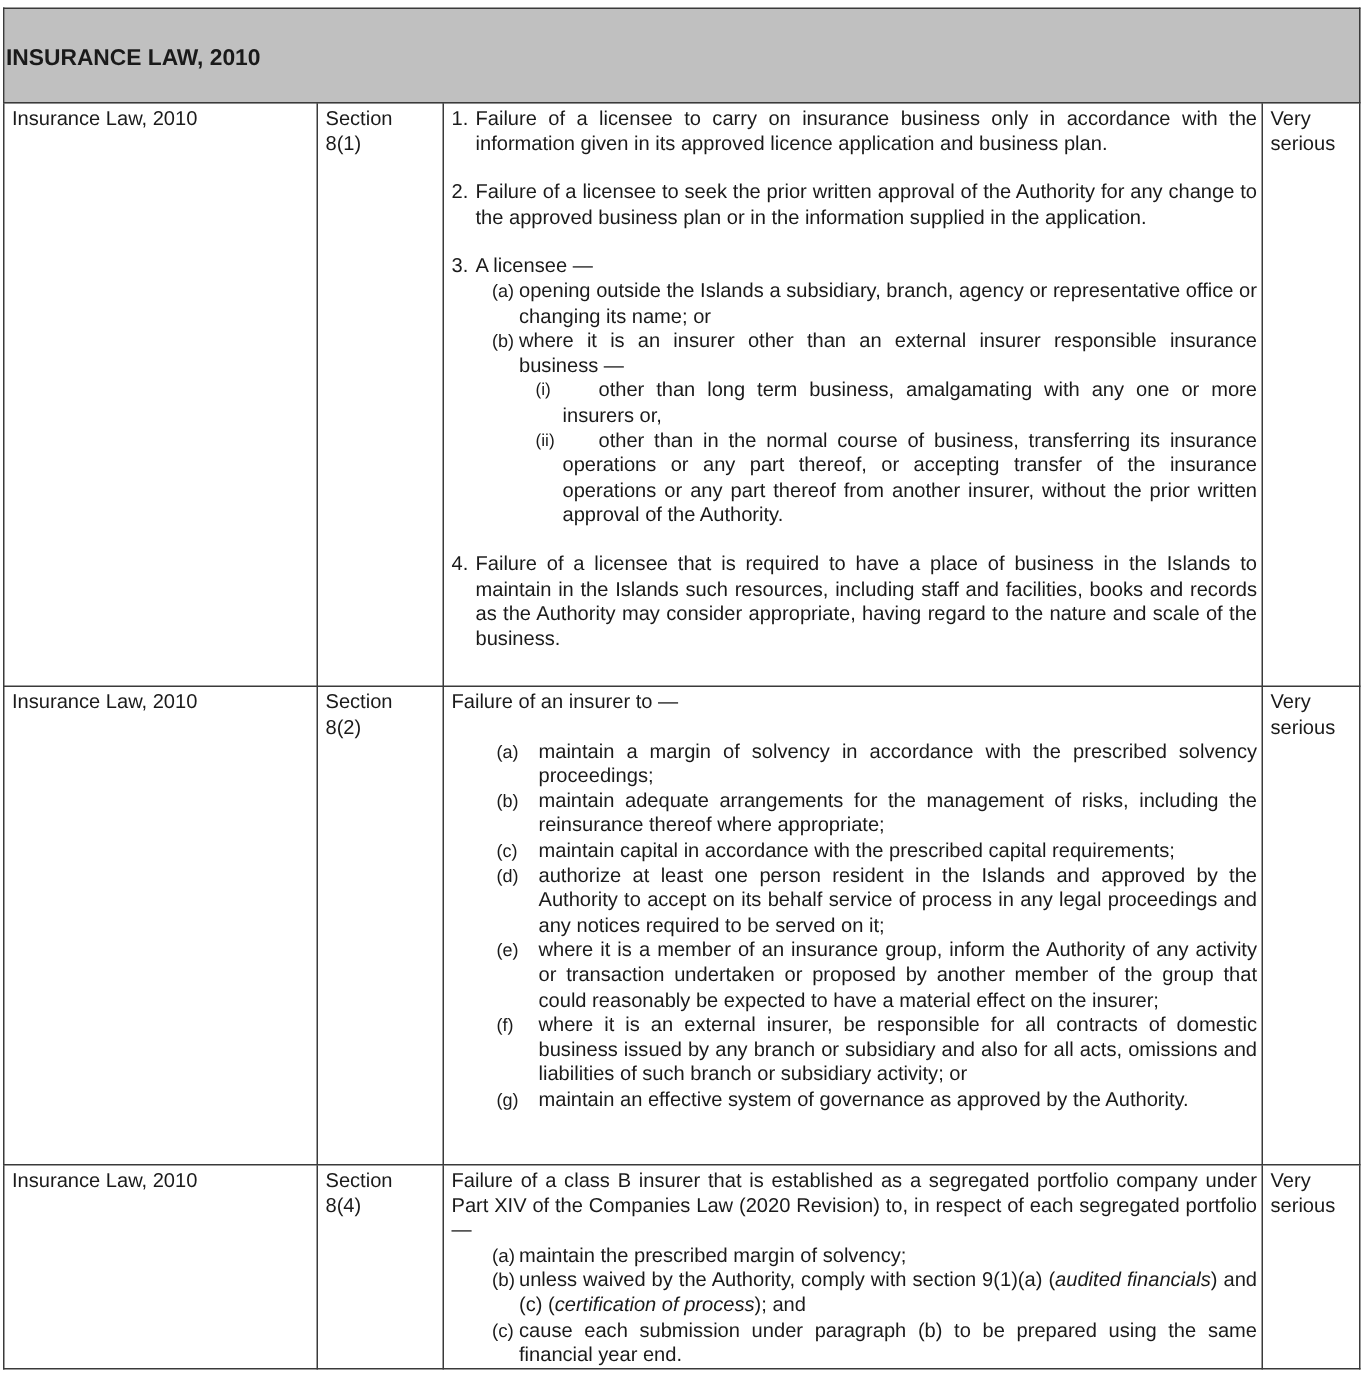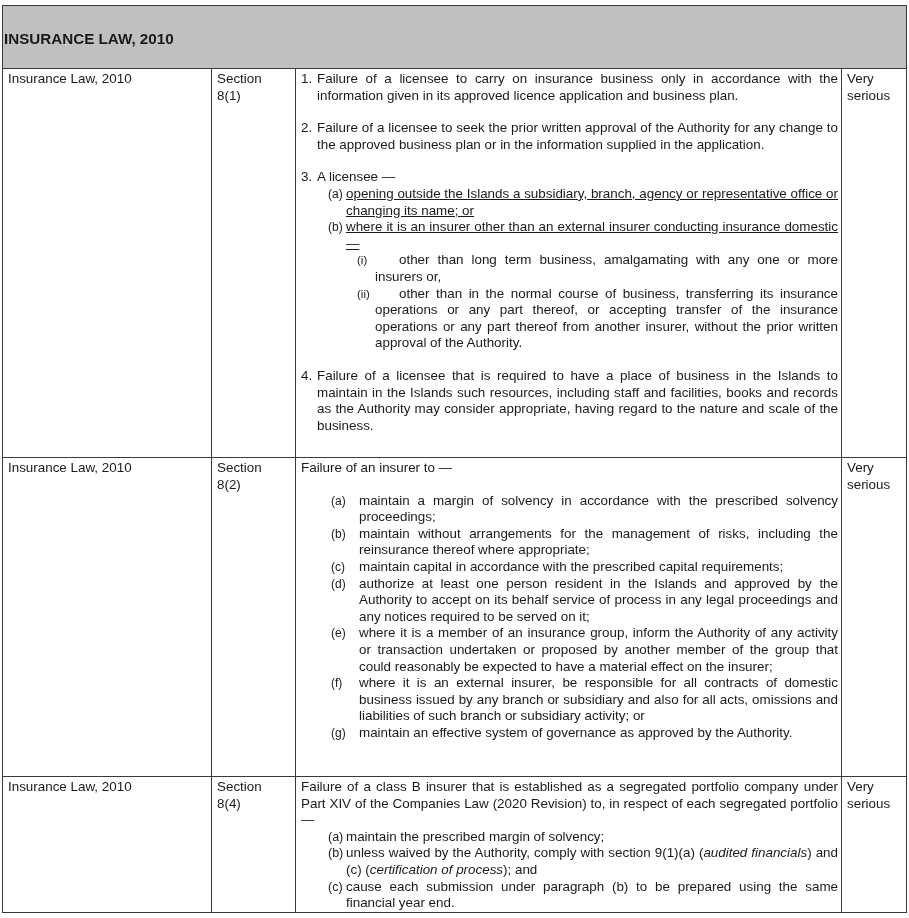--- a/index.html
+++ b/index.html
@@ -10,21 +10,21 @@
   td.header { background: #c0c0c0; height: 58px; vertical-align: middle !important; padding-left: 1px !important;
               font-weight: bold; font-size: 15.2px; padding-top: 4px !important; }
   col.c1 { width: 209px; } col.c2 { width: 84px; } col.c3 { width: 546px; } col.c4 { width: 65px; }
   td.desc { text-align: justify; padding-right: 3px !important; }
   .item { display: flex; margin: 0; }
   .item .num { width: 16px; flex: 0 0 16px; }
   .item .txt { flex: 1; text-align: justify; }
   .gap { height: 16px; }
   .sub { display: flex; margin-left: 27px; }
   .sub .lbl { width: 18px; flex: 0 0 18px; font-size: 12px; }
-  .sub .txt { flex: 1; text-align: justify; text-decoration: underline; }
+  .sub .txt { flex: 1; text-align: justify; }
   .subsub { display: flex; margin-left: 56px; }
   .subsub .lbl { width: 18px; flex: 0 0 18px; font-size: 11.5px; }
   .subsub .txt { flex: 1; text-align: justify; text-indent: 24px; }
   .plist { display: flex; margin-left: 27px; }
   .plist .lbl { width: 31px; flex: 0 0 31px; font-size: 12px; padding-left: 3px; box-sizing: border-box; }
   .plist .txt { flex: 1; text-align: justify; }
   .blist { display: flex; margin-left: 27px; }
   .blist .lbl { width: 18px; flex: 0 0 18px; font-size: 12.5px; }
   .blist .txt { flex: 1; text-align: justify; }
   em { }
@@ -67,21 +67,21 @@
       <div class="item">
         <span class="num">3.</span>
         <span class="txt">A licensee —</span>
       </div>
       <div class="sub">
         <span class="lbl">(a)</span>
         <span class="txt">opening outside the Islands a subsidiary, branch, agency or representative office or changing its name; or</span>
       </div>
       <div class="sub">
         <span class="lbl">(b)</span>
-        <span class="txt">where it is an insurer other than an external insurer conducting insurance domestic —</span>
+        <span class="txt">where it is an insurer other than an external insurer responsible insurance business —</span>
       </div>
       <div class="subsub">
         <span class="lbl">(i)</span>
         <span class="txt">other than long term business, amalgamating with any one or more insurers or,</span>
       </div>
       <div class="subsub">
         <span class="lbl">(ii)</span>
         <span class="txt">other than in the normal course of business, transferring its insurance operations or any part thereof, or accepting transfer of the insurance operations or any part thereof from another insurer, without the prior written approval of the Authority.</span>
       </div>
       <div class="gap"></div>
@@ -104,21 +104,21 @@
     </td>
     <td class="desc">
       <div>Failure of an insurer to —</div>
       <div class="gap"></div>
       <div class="plist">
         <span class="lbl">(a)</span>
         <span class="txt">maintain a margin of solvency in accordance with the prescribed solvency proceedings;</span>
       </div>
       <div class="plist">
         <span class="lbl">(b)</span>
-        <span class="txt">maintain without arrangements for the management of risks, including the reinsurance thereof where appropriate;</span>
+        <span class="txt">maintain adequate arrangements for the management of risks, including the reinsurance thereof where appropriate;</span>
       </div>
       <div class="plist">
         <span class="lbl">(c)</span>
         <span class="txt">maintain capital in accordance with the prescribed capital requirements;</span>
       </div>
       <div class="plist">
         <span class="lbl">(d)</span>
         <span class="txt">authorize at least one person resident in the Islands and approved by the Authority to accept on its behalf service of process in any legal proceedings and any notices required to be served on it;</span>
       </div>
       <div class="plist">

